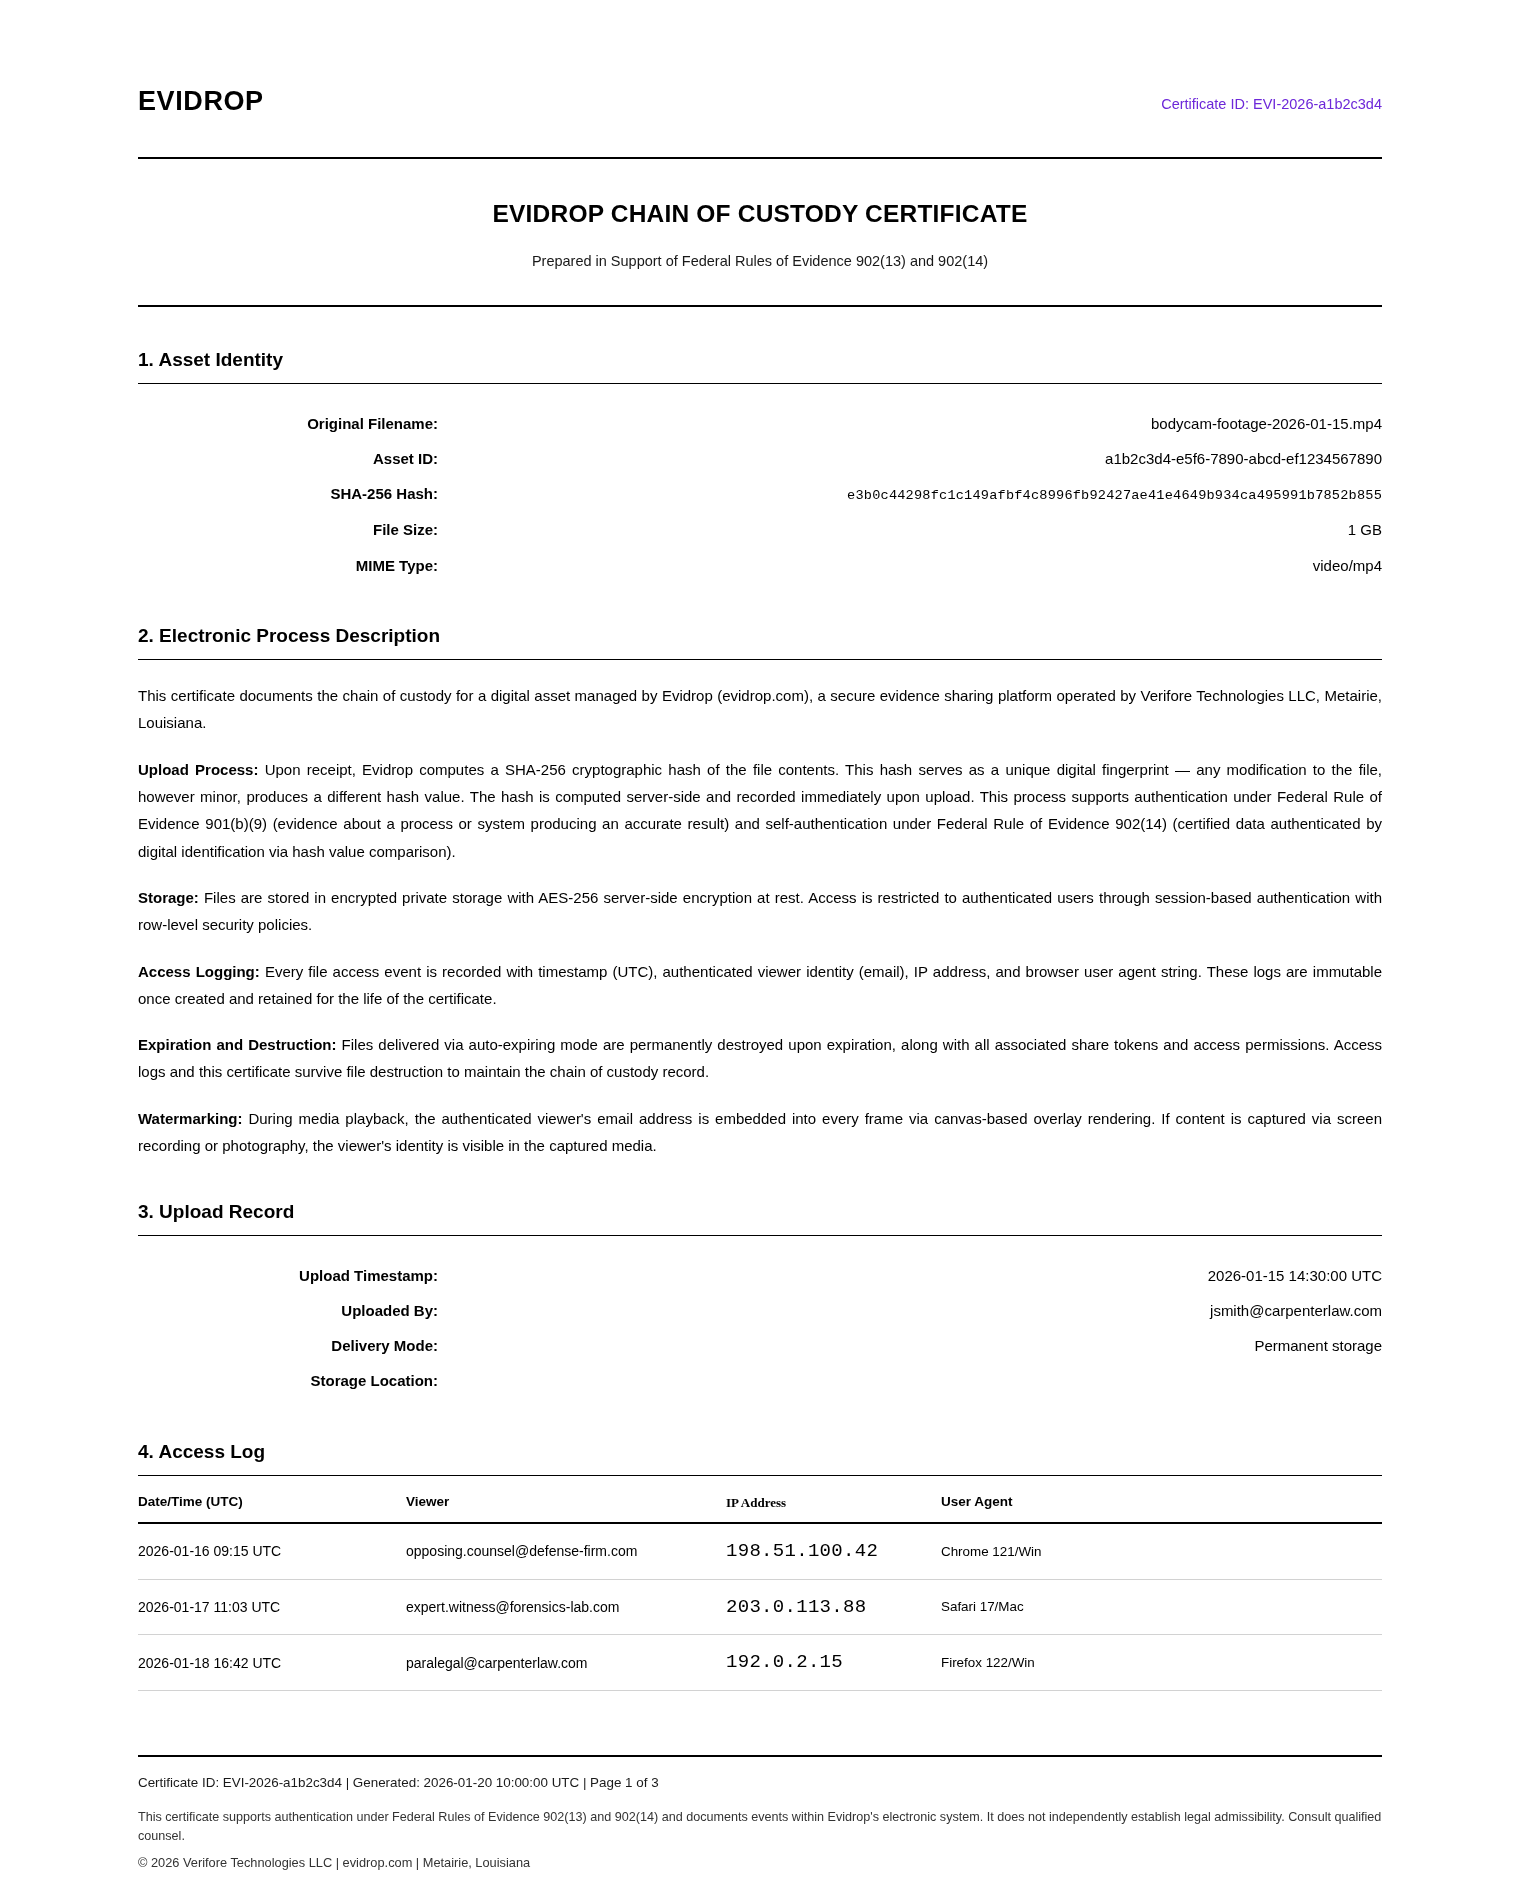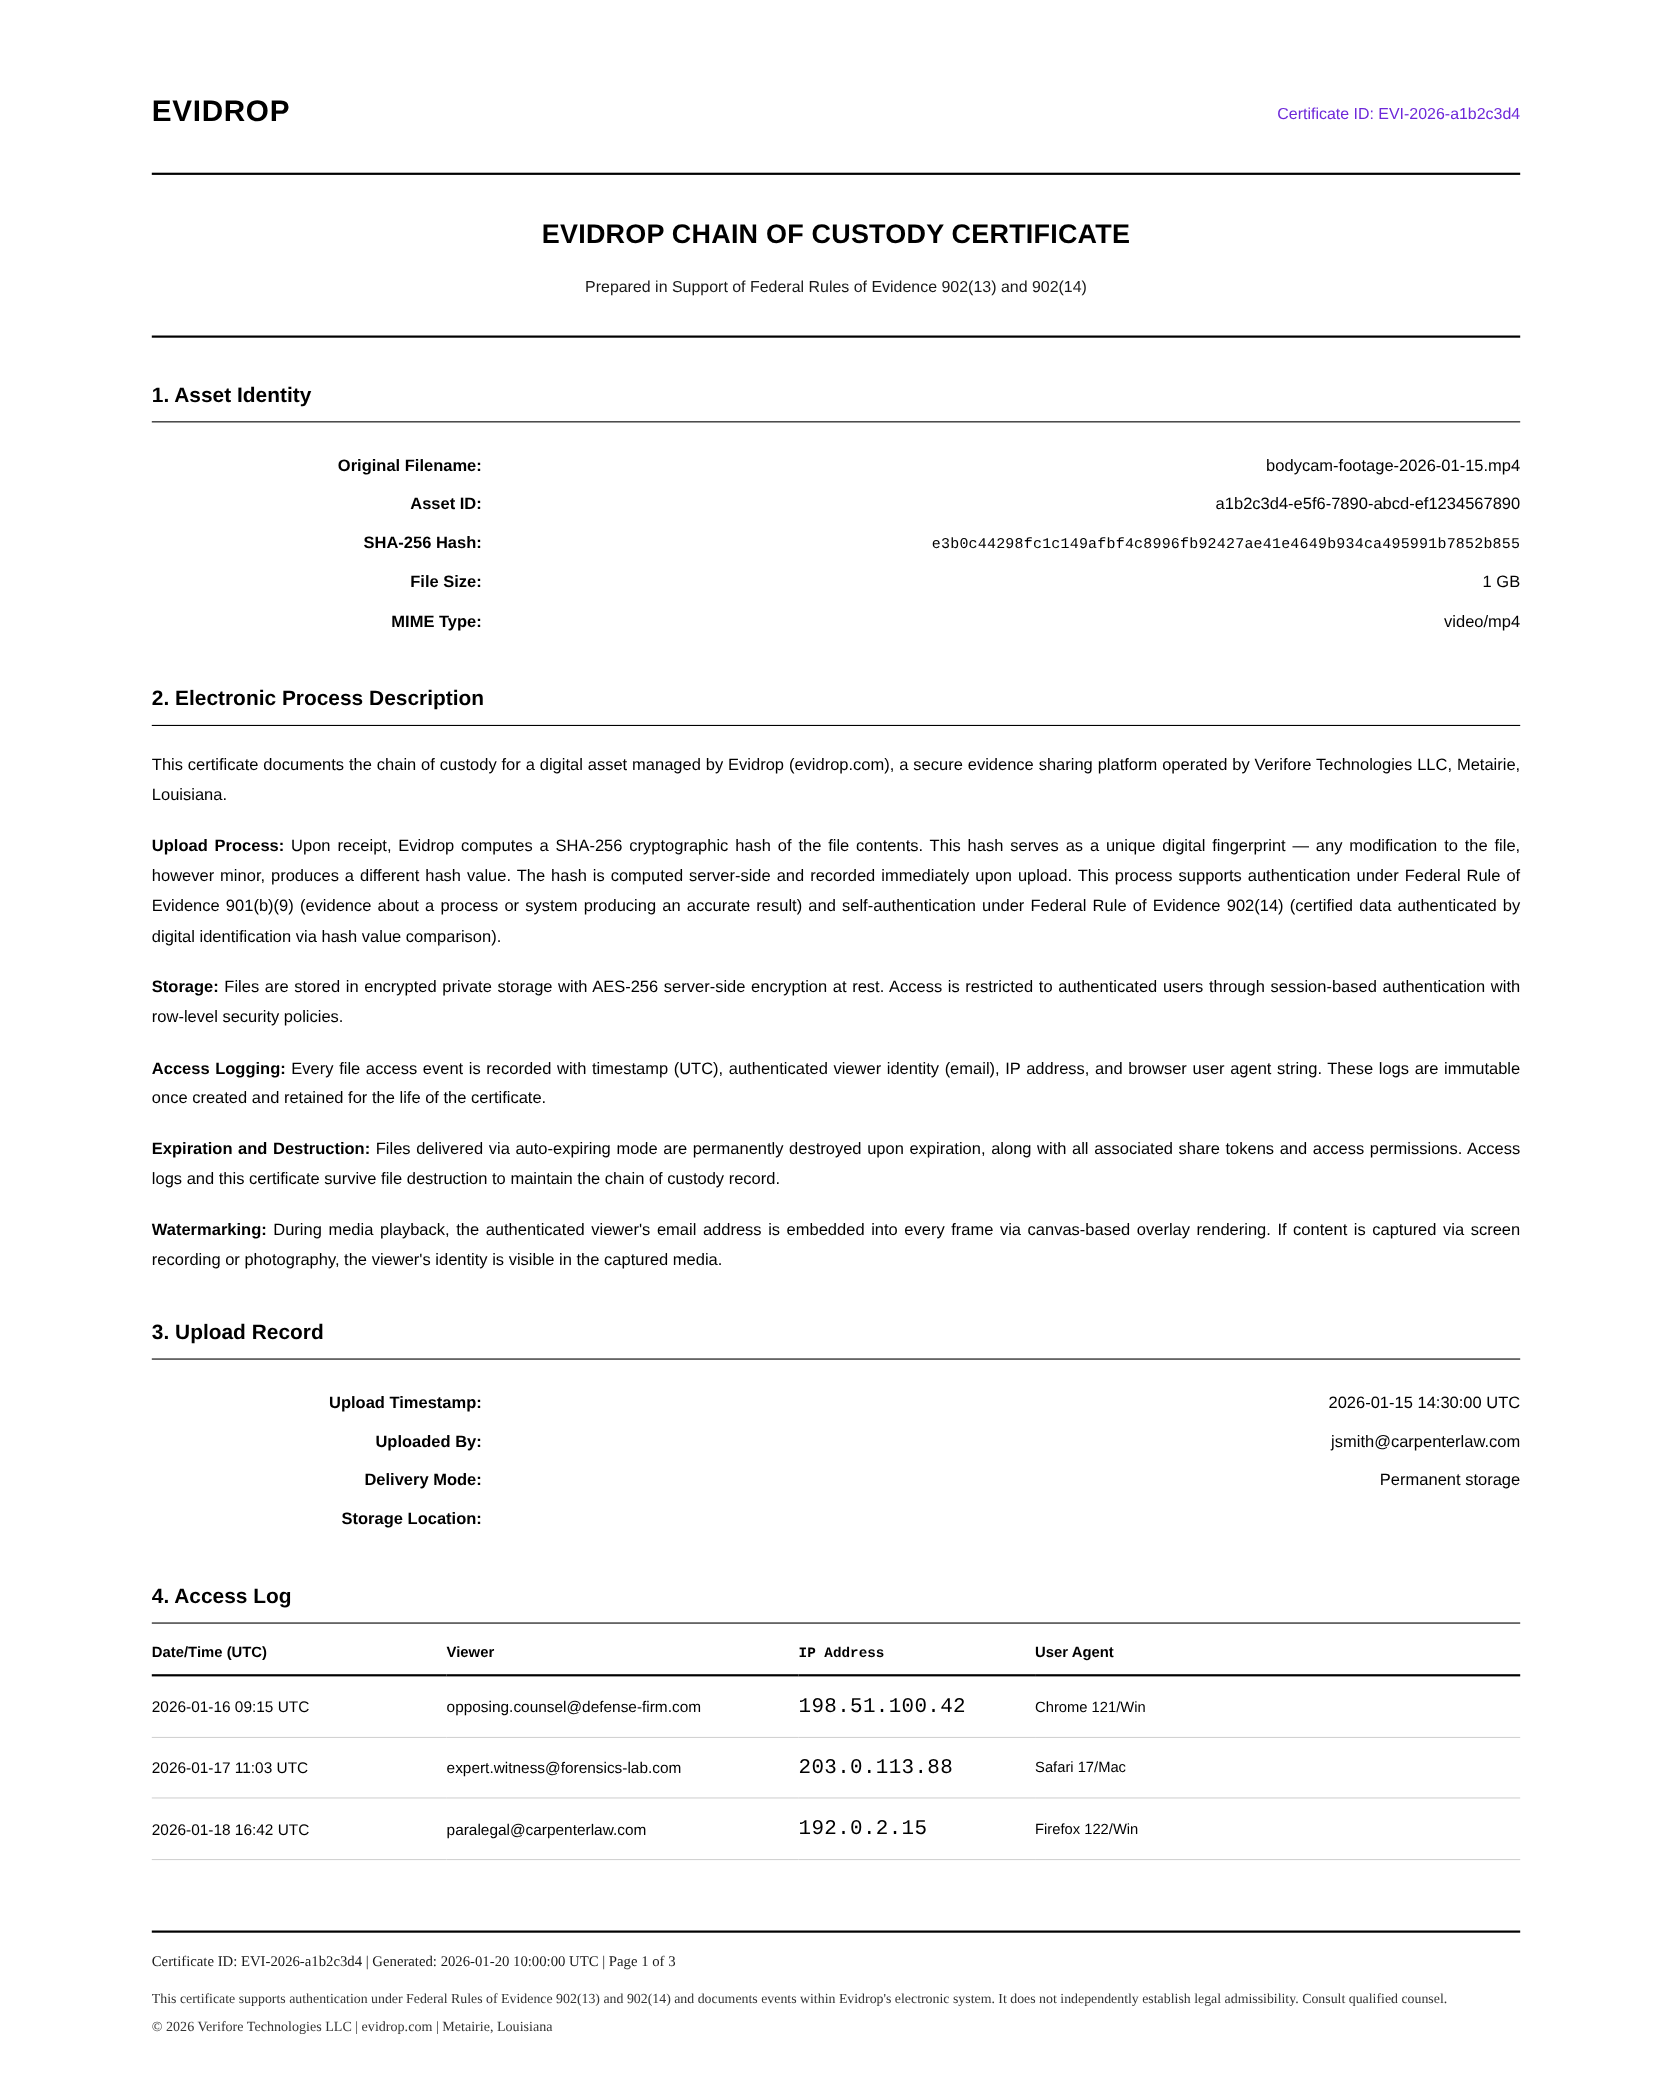--- a/index.html
+++ b/index.html
@@ -129,21 +129,21 @@
   table.access-log thead th {
     text-align: left;
     font-size: 13.5px;
     font-weight: bold;
     padding: 0 14px 12px 0;
     border-bottom: 2.2px solid #000000;
     vertical-align: bottom;
     line-height: 1.2;
   }
   table.access-log thead th.mono-head {
-    font-family: Liberation Mono, monospace;
+    font-family: Liberation Serif, serif;
     font-size: 13px;
   }
   table.access-log tbody td {
     font-size: 14px;
     padding: 15px 14px 15px 0;
     border-bottom: 1.6px solid #d2d2d2;
     vertical-align: middle;
     line-height: 1.3;
   }
   table.access-log tbody td.mono-cell {
@@ -153,21 +153,20 @@
   }
   table.access-log tbody td.ua-cell { font-size: 13.4px; }
   col.c-date { width: 268px; }
   col.c-viewer { width: 320px; }
   col.c-ip { width: 215px; }
   col.c-ua { width: auto; }
 
   
   .footer {
     margin-top: 64px;
-    font-family: Liberation Serif, serif;
   }
   .rule-footer {
     border: 0;
     border-top: 2.2px solid #000000;
     margin: 0 0 16px 0;
   }
   .footer-line {
     font-size: 13.4px;
     color: #1a1a1a;
     line-height: 1.55;

